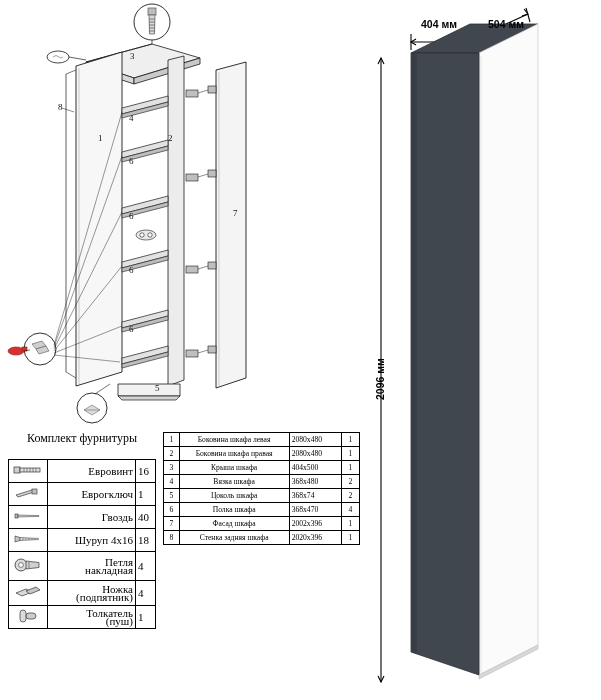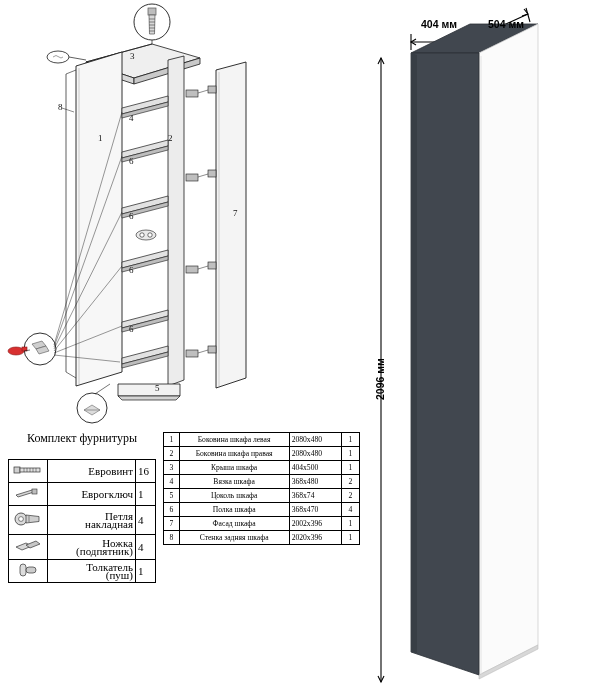--- a/index.html
+++ b/index.html
@@ -240,21 +240,48 @@
           <td class="kit-ico">
             <svg width="32" height="14" viewBox="0 0 32 14">
               <path d="M4 9 L20 4 L22 6 L6 11 Z" fill="#d6d6d6" stroke="#333" stroke-width="0.7"></path>
               <rect x="20" y="3" width="5" height="5" fill="#bdbdbd" stroke="#333" stroke-width="0.6"></rect>
             </svg>
           </td>
           <td class="kit-name">Еврогключ</td>
           <td class="kit-qty">1</td>
         </tr>
 
-
+        <tr>
+          <td class="kit-ico">
+            <svg width="32" height="14" viewBox="0 0 32 14">
+              <rect x="3" y="5" width="3" height="4" fill="#b8b8b8" stroke="#333" stroke-width="0.6"></rect>
+              <path d="M6 6 L27 6.6 L27 7.4 L6 8 Z" fill="#d4d4d4" stroke="#333" stroke-width="0.5"></path>
+            </svg>
+          </td>
+          <td class="kit-name">Гвоздь</td>
+          <td class="kit-qty">40</td>
+        </tr>
+
+        <tr>
+          <td class="kit-ico">
+            <svg width="32" height="14" viewBox="0 0 32 14">
+              <path d="M3 4 L8 5.5 L8 8.5 L3 10 Z" fill="#c6c6c6" stroke="#333" stroke-width="0.6"></path>
+              <path d="M8 5.5 L26 6.4 L27 7 L26 7.6 L8 8.5 Z" fill="#dcdcdc" stroke="#333" stroke-width="0.5"></path>
+              <g stroke="#333" stroke-width="0.4">
+                <line x1="11" y1="5.8" x2="11" y2="8.2"></line>
+                  <line x1="14" y1="6" x2="14" y2="8"></line>
+                <line x1="17" y1="6" x2="17" y2="8"></line>
+                  <line x1="20" y1="6.2" x2="20" y2="7.9"></line>
+                <line x1="23" y1="6.3" x2="23" y2="7.8"></line>
+              </g>
+            </svg>
+          </td>
+          <td class="kit-name">Шуруп 4х16</td>
+          <td class="kit-qty">18</td>
+        </tr>
 
 
         <tr>
           <td class="kit-ico">
             <svg width="32" height="26" viewBox="0 0 32 26">
               <circle cx="9" cy="13" r="6" fill="#dadada" stroke="#333" stroke-width="0.8"></circle>
               <circle cx="9" cy="13" r="2.4" fill="#fff" stroke="#333" stroke-width="0.6"></circle>
               <path d="M14 9 L27 10.5 L27 15.5 L14 17 Z" fill="#cfcfcf" stroke="#333" stroke-width="0.7"></path>
               <line x1="17" y1="10" x2="17" y2="16" stroke="#333" stroke-width="0.5"></line>
             </svg>

